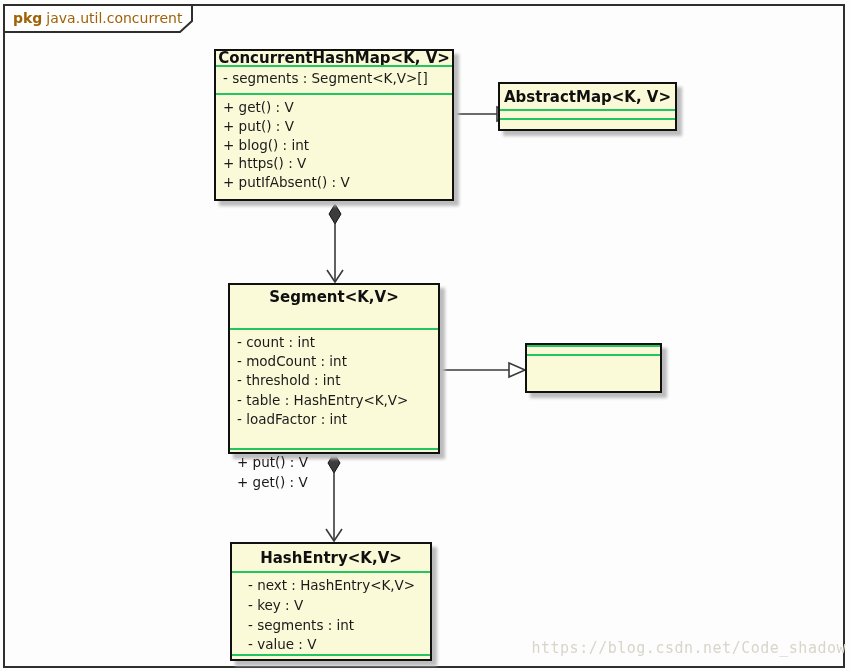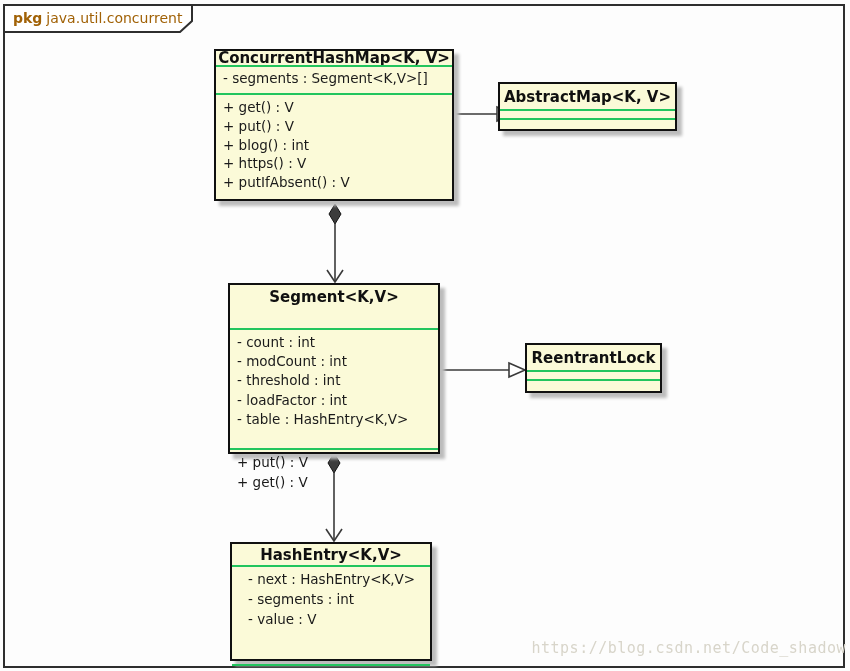--- a/index.html
+++ b/index.html
@@ -52,22 +52,22 @@
   #box-am .c-title  { height: 25px; }
   #box-am .attrs    { height: 9px; }
   #box-seg   { left: 228px; top: 283px; width: 212px; height: 171px; gap: 20px; }
   #box-seg .c-title { height: 23px; }
   #box-seg .attrs   { height: 100px; line-height: 19.2px; }
   #box-seg .methods { line-height: 19.5px; }
   #box-rl    { left: 525px; top: 343px; width: 137px; height: 50px; }
   #box-rl .c-title  { height: 25px; }
   #box-rl .attrs    { height: 9px; }
   #box-he    { left: 230px; top: 542px; width: 202px; height: 119px; }
-  #box-he .c-title  { height: 21px; }
-  #box-he .attrs    { height: 99px; line-height: 19.8px; padding-left: 16px; }
+  #box-he .c-title  { height: 27px; }
+  #box-he .attrs    { height: 83px; line-height: 19.8px; padding-left: 16px; }
 </style>
 </head>
 <body>
 
 <div id="canvas">
 
   <div id="frame"></div>
 
   <svg id="svg-overlay" width="850" height="671" viewBox="0 0 850 671">
 
@@ -119,39 +119,39 @@
     <div class="c-comp attrs empty"></div>
     <div class="c-comp fill empty"></div>
   </div>
 
   <div id="box-seg" class="class-box">
     <div class="c-title">Segment&lt;K,V&gt;</div>
     <div class="c-comp attrs">
       <div class="member">- count : int</div>
       <div class="member">- modCount : int</div>
       <div class="member">- threshold : int</div>
+      <div class="member">- table : HashEntry&lt;K,V&gt;</div>
       <div class="member">- loadFactor : int</div>
-      <div class="member">- table : HashEntry&lt;K,V&gt;</div>
     </div>
     <div class="c-comp fill methods">
       <div class="member">+ put() : V</div>
       <div class="member">+ get() : V</div>
     </div>
   </div>
 
   <div id="box-rl" class="class-box">
-    <div class="c-title">ReentrantLock</div>
     <div class="c-comp attrs empty"></div>
     <div class="c-comp fill empty"></div>
   </div>
 
   <div id="box-he" class="class-box">
     <div class="c-title">HashEntry&lt;K,V&gt;</div>
     <div class="c-comp attrs">
       <div class="member">- next : HashEntry&lt;K,V&gt;</div>
+      <div class="member">- key : V</div>
       <div class="member">- segments : int</div>
       <div class="member">- value : V</div>
     </div>
     <div class="c-comp fill empty"></div>
   </div>
 
   <div id="watermark">https://blog.csdn.net/Code_shadow</div>
 
 </div>
 

